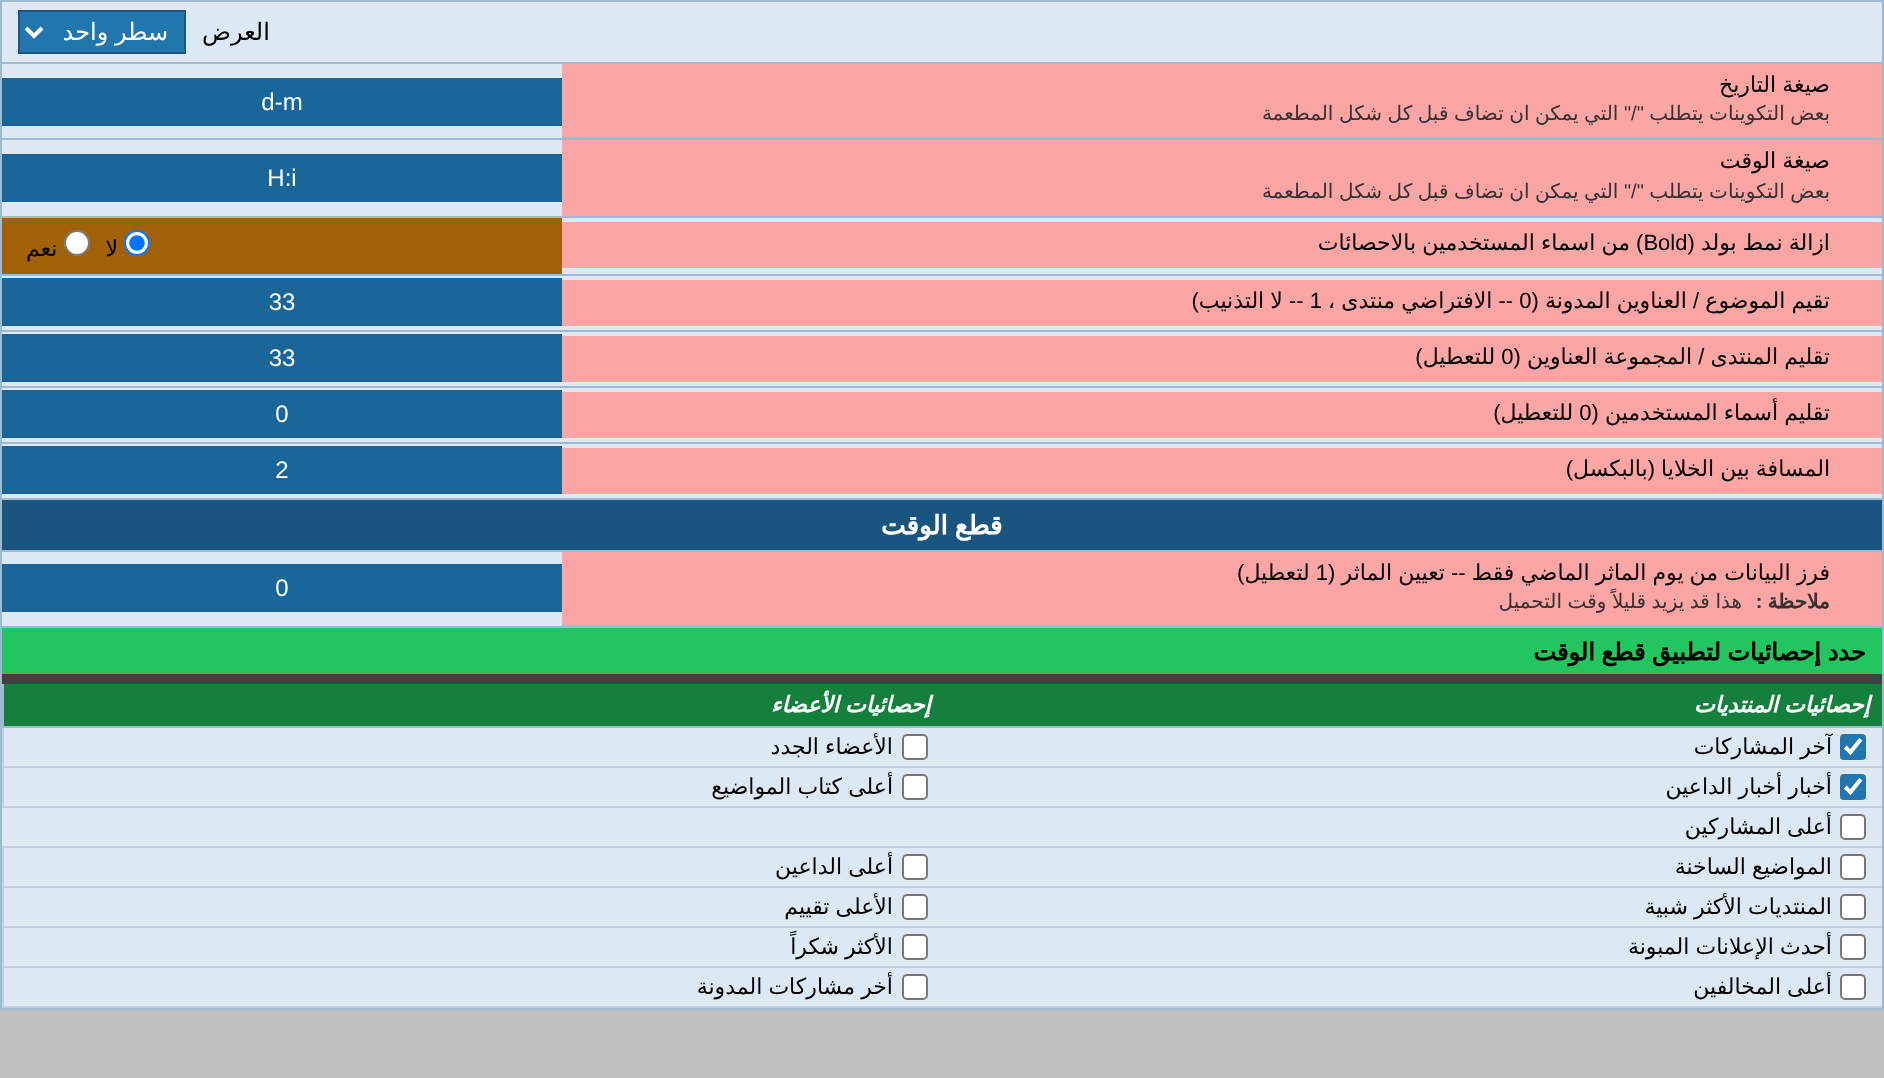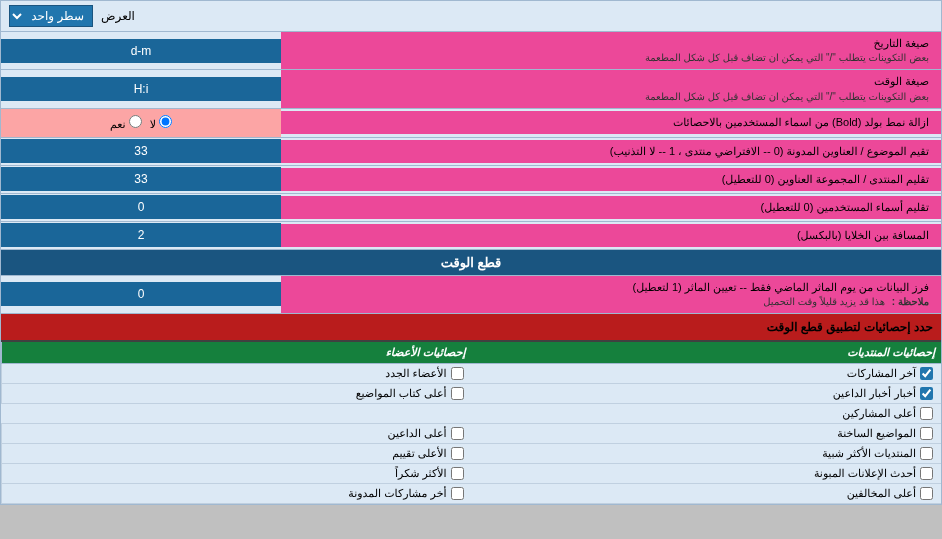--- a/index.html
+++ b/index.html
@@ -15,24 +15,24 @@
       border: 1px solid #a0b8d0;
     }
     .row {
       display: flex;
       align-items: center;
       border-bottom: 1px solid #a0b8d0;
       min-height: 28px;
     }
     .row-label {
       flex: 1;
-      padding: 4px 12px;
+      padding: 4px 26px;
       color: #000;
       text-align: right;
-      background: #ec4899;
+      background: #fca5a5;
       font-size: 11px;
       line-height: 1.4;
     }
     .row-input {
       width: 280px;
       min-width: 280px;
       padding: 2px 4px;
       background: #1a6699;
       display: flex;
       align-items: center;
@@ -161,21 +161,21 @@
       <div>صيغة الوقت</div>
       <div class="small-note">بعض التكوينات يتطلب "/" التي يمكن ان تضاف قبل كل شكل المطعمة</div>
     </div>
     <div class="row-input">
       <input type="text" value="H:i" style="">
     </div>
   </div>
 
   <div class="row">
     <div class="row-label">ازالة نمط بولد (Bold) من اسماء المستخدمين بالاحصائات</div>
-    <div class="row-input" style="background:#fca5a5; ">
+    <div class="row-input" style="background:#a16207; justify-content:flex-end;">
       <div class="radio-group">
         <label>
           <input type="radio" name="bold_remove" value="yes" style="">
           <span>نعم</span>
         </label>
         <label>
           <input type="radio" name="bold_remove" value="no" checked="" style="">
           <span>لا</span>
         </label>
       </div>
@@ -220,21 +220,21 @@
       <div class="small-note">
         <span class="note-label">ملاحظة :</span>
         <span>هذا قد يزيد قليلاً وقت التحميل</span>
       </div>
     </div>
     <div class="row-input">
       <input type="text" value="0" style="">
     </div>
   </div>
 
-  <div class="row" style="background:#b91c1c; padding:4px 8px; border-bottom:2px solid #404040;">
+  <div class="row" style="background:#22c55e; padding:4px 8px; border-bottom:5px solid #404040;">
     <span style="font-weight:bold; font-size:12px; color:#000;">حدد إحصائيات لتطبيق قطع الوقت</span>
   </div>
 
   <div class="stats-header-row">
     <div class="stats-col-header">إحصائيات المنتديات</div>
     <div class="stats-col-header">إحصائيات الأعضاء</div>
   </div>
 
   <div id="stats-body">
       <div class="stats-body-row">

